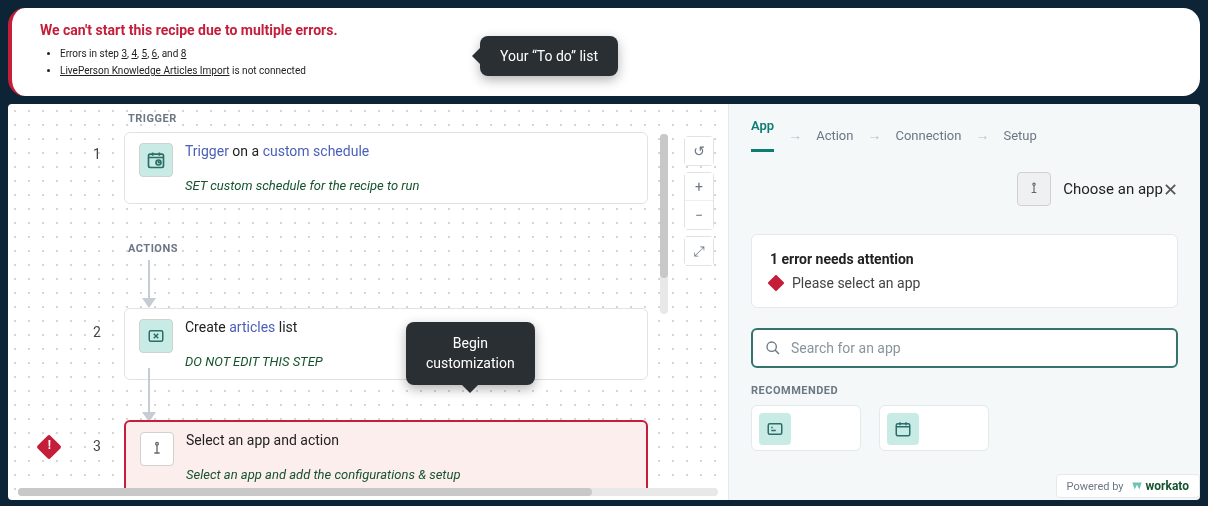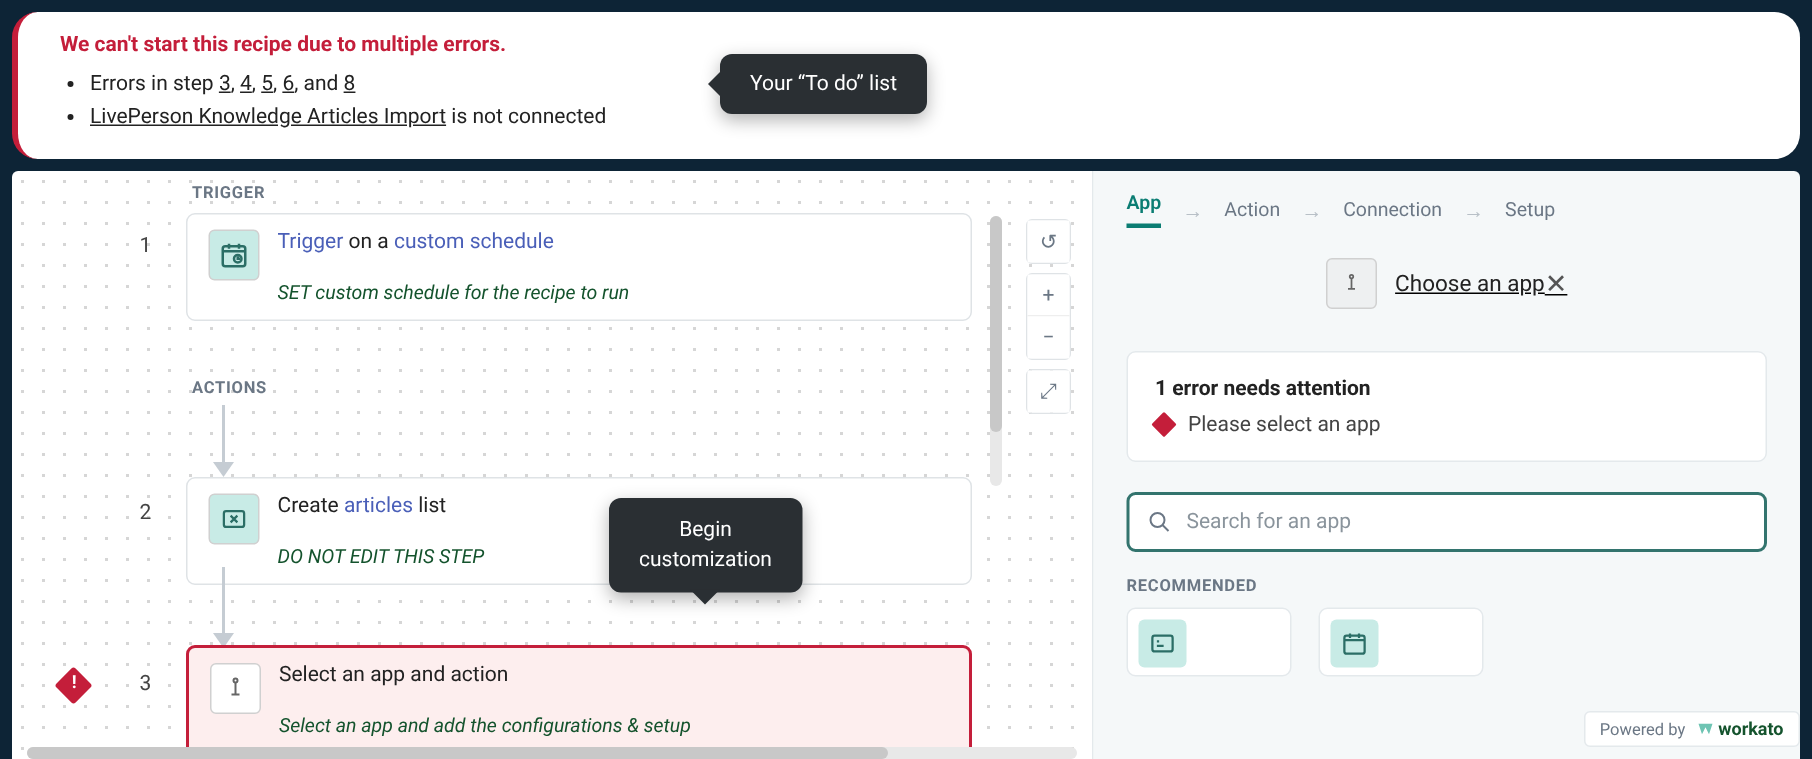--- a/index.html
+++ b/index.html
@@ -1,21 +1,21 @@
 <!DOCTYPE html>
 <html><head>
 <meta charset="utf-8">
 <style>
 * { margin:0; padding:0; box-sizing:border-box; font-family:-apple-system,BlinkMacSystemFont,"Segoe UI",Roboto,sans-serif; }
 body { background:#0d2436; width:1208px; height:506px; overflow:hidden; position:relative; }
 
 
 .error-banner { background:#fff; margin:8px 8px 0 8px; border-radius:17px; padding:14px 20px 14px 28px; border-left:4px solid #c41e3a; position:relative; }
 .error-title { color:#c41e3a; font-weight:700; font-size:14px; }
-.error-list { list-style:disc; margin:10px 0 0 20px; font-size:14px; color:#222; }
+.error-list { list-style:disc; margin:10px 0 0 20px; font-size:10px; color:#222; }
 .error-list li { margin-bottom:6px; }
 .error-list a { color:#222; text-decoration:underline; }
 
 
 .main { display:flex; margin:8px; height:calc(506px - 110px); gap:0; }
 .canvas { flex:1; background:#fff; position:relative; border-radius:4px 0 0 4px; overflow:hidden; background-image:radial-gradient(#d6d6d6 1px,transparent 1px); background-size:14px 14px; }
 .right { width:472px; background:#f5f8f9; border-radius:0 4px 4px 0; border-left:1px solid #e4e9ec; display:flex; flex-direction:column; }
 
 
 .section-label { color:#6b7785; font-size:11px; font-weight:700; letter-spacing:.5px; position:absolute; }
@@ -38,24 +38,24 @@
 
 
 .canvas-ctrl { position:absolute; right:14px; top:32px; display:flex; flex-direction:column; gap:6px; }
 .canvas-ctrl .grp { background:#fff; border:1px solid #dfe3e6; border-radius:4px; display:flex; flex-direction:column; }
 .canvas-ctrl button { width:28px; height:28px; background:#fff; border:none; border-bottom:1px solid #eee; color:#6b7785; font-size:14px; cursor:pointer; }
 .canvas-ctrl .grp button:last-child { border-bottom:none; }
 
 
 .tabs { display:flex; align-items:center; gap:14px; padding:14px 22px 10px; font-size:13px; }
 .tab { color:#6b7785; }
-.tab.active { color:#0b7d73; font-weight:600; border-bottom:3px solid #0b7d73; padding-bottom:6px; }
+.tab.active { color:#0b7d73; font-weight:600; border-bottom:3px solid #0b7d73; padding-bottom:16px; }
 .tab-arrow { color:#b8c0c7; font-size:14px; }
 
-.choose-row { display:flex; align-items:center; justify-content:center; padding:10px 22px 14px;text-decoration:underline; }
+.choose-row { display:flex; align-items:center; justify-content:flex-end; padding:10px 22px 14px; }
 .choose-left { display:flex; align-items:center; gap:12px; }
 .close-x { font-size:18px; color:#555; cursor:pointer; }
 
 .attn-box { margin:14px 22px; background:#fff; border:1px solid #e4e9ec; border-radius:6px; padding:16px 18px; }
 .attn-title { font-weight:700; font-size:14px; color:#222; margin-bottom:8px; }
 .attn-row { display:flex; align-items:center; gap:10px; font-size:14px; color:#444; }
 .attn-row .d { width:12px; height:12px; background:#c41e3a; transform:rotate(45deg); border-radius:1px; flex-shrink:0; }
 
 .search-wrap { margin:6px 22px 16px; background:#fff; border:2px solid #33746e; border-radius:6px; display:flex; align-items:center; padding:10px 12px; gap:10px; }
 .search-wrap svg { width:16px; height:16px; color:#6b7785; }

